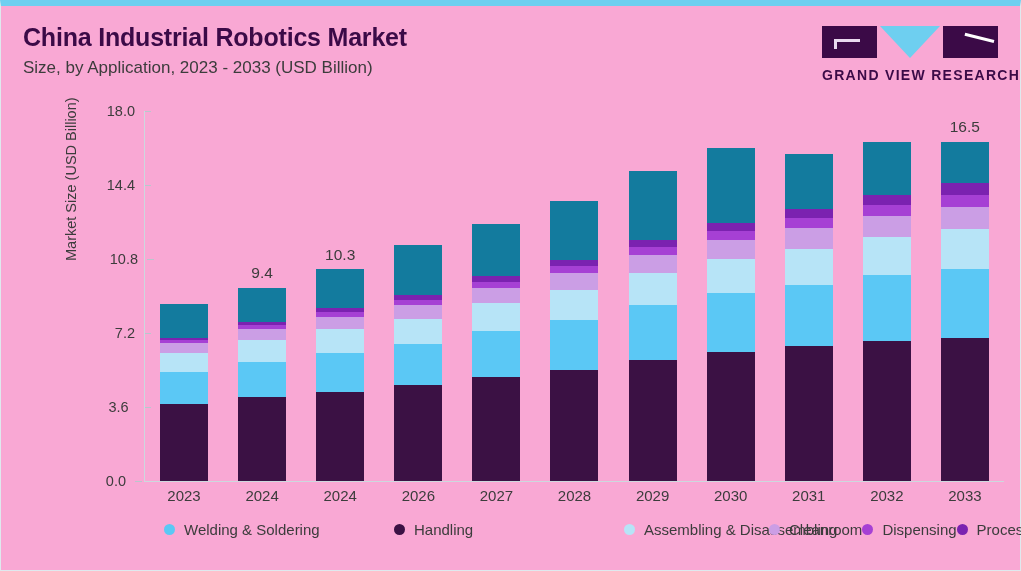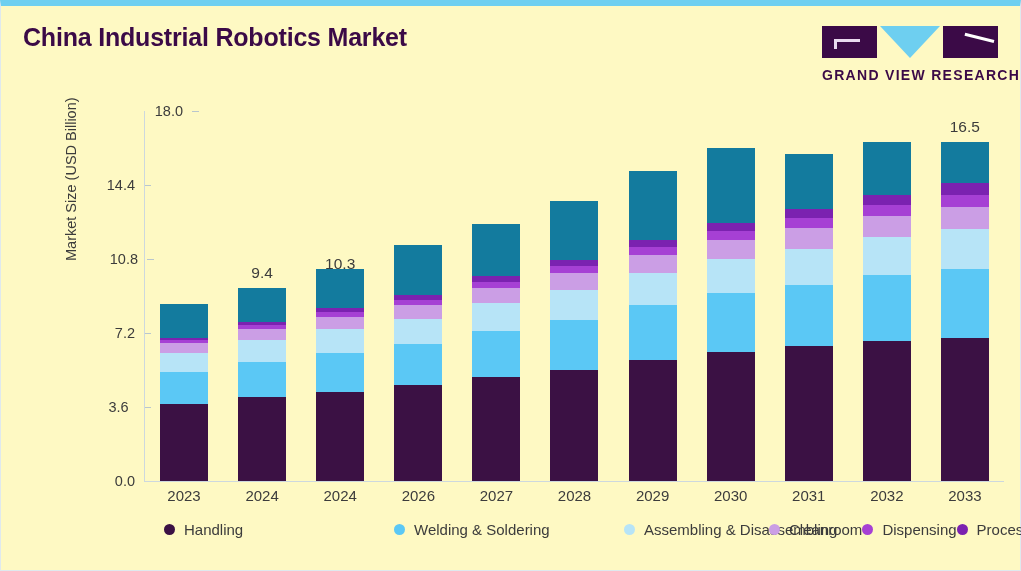--- a/index.html
+++ b/index.html
@@ -7,21 +7,21 @@
   html, body { margin:0; padding:0; }
   body {
     width:1021px; height:571px;
     background:#f4f9fc;
     font-family:"Liberation Sans", sans-serif;
     overflow:hidden;
     position:relative;
   }
   #root {
     position:absolute; inset:0;
-    background:#fef9c3;
+    background:#f9a8d4;
     border:1px solid #dfe9ee;
     border-top:6px solid #6ecff0;
   }
   
   .header { position:absolute; left:22px; top:18px; }
   .title {
     font-size:25px; font-weight:bold; color:#3b0a47;
     letter-spacing:-0.2px; line-height:1.1; white-space:nowrap;
   }
   .subtitle {
@@ -115,40 +115,41 @@
   }
   .legend-text { font-size:15px; color:#3c3c3c; white-space:nowrap; }
 </style>
 </head>
 <body>
 
 <div id="root">
 
   <div class="header">
     <div class="title">China Industrial Robotics Market</div>
+    <div class="subtitle">Size, by Application, 2023 - 2033 (USD Billion)</div>
   </div>
 
   <div class="logo">
     <div class="logo-mark">
       <div class="logo-box left"></div>
       <div class="logo-tri"></div>
       <div class="logo-box right"></div>
     </div>
     <div class="logo-text">GRAND VIEW RESEARCH</div>
   </div>
 
   <div class="plot-wrap">
     <div class="ylabel">Market Size (USD Billion)</div>
     <div id="yticks">
-        <div class="ytick" style="top: 380px; left: 101px;">0.0<span class="ytick-mark" style="left: 42px;"></span></div>
+        <div class="ytick" style="top: 380px; left: 92px;">0.0<span class="ytick-mark" style="left: 42px;"></span></div>
         <div class="ytick" style="top: 306px; left: 101px; text-align: center;">3.6<span class="ytick-mark" style="left: 42px;"></span></div>
         <div class="ytick" style="top: 232px; left: 101px;">7.2<span class="ytick-mark" style="left: 42px;"></span></div>
         <div class="ytick" style="top: 158px; left: 104px;">10.8<span class="ytick-mark" style="left: 42px;"></span></div>
         <div class="ytick" style="top: 84px; left: 101px;">14.4<span class="ytick-mark" style="left: 42px;"></span></div>
-        <div class="ytick" style="top: 10px; left: 101px; margin-left: 48px;">18.0<span class="ytick-mark" style="left: 42px;"></span></div>
+        <div class="ytick" style="top: 10px; left: 101px;">18.0<span class="ytick-mark" style="left: 42px;"></span></div>
       </div>
     <div class="yaxis-line"></div>
     <div class="xaxis-line"></div>
     <div class="bars" id="bars">
         <div class="bar-col">
           <div class="bar-stack">
             <div class="seg" title="Handling: 3.75" style="height: 77.0833px; background: rgb(59, 17, 68);"></div>
             <div class="seg" title="Welding &amp; Soldering: 1.55" style="height: 31.8611px; background: rgb(91, 200, 245);"></div>
             <div class="seg" title="Assembling &amp; Disassembling: 0.95" style="height: 19.5278px; background: rgb(183, 228, 247);"></div>
             <div class="seg" title="Cleanroom: 0.45" style="height: 9.25px; background: rgb(203, 158, 229);"></div>
@@ -172,21 +173,21 @@
         <div class="bar-col">
           <div class="bar-stack">
             <div class="seg" title="Handling: 4.35" style="height: 89.4167px; background: rgb(59, 17, 68);"></div>
             <div class="seg" title="Welding &amp; Soldering: 1.9" style="height: 39.0556px; background: rgb(91, 200, 245);"></div>
             <div class="seg" title="Assembling &amp; Disassembling: 1.15" style="height: 23.6389px; background: rgb(183, 228, 247);"></div>
             <div class="seg" title="Cleanroom: 0.6" style="height: 12.3333px; background: rgb(203, 158, 229);"></div>
             <div class="seg" title="Dispensing: 0.22" style="height: 4.52222px; background: rgb(166, 64, 212);"></div>
             <div class="seg" title="Processing: 0.2" style="height: 4.11111px; background: rgb(123, 34, 176);"></div>
             <div class="seg" title="Others: 1.88" style="height: 38.6444px; background: rgb(19, 123, 158);"></div>
           </div>
-          <div class="bar-label" style="bottom: 208px; margin-top: 48px;">10.3</div>
+          <div class="bar-label" style="bottom: 217px; margin-top: 48px;">10.3</div>
         </div>
         <div class="bar-col">
           <div class="bar-stack">
             <div class="seg" title="Handling: 4.65" style="height: 95.5833px; background: rgb(59, 17, 68);"></div>
             <div class="seg" title="Welding &amp; Soldering: 2" style="height: 41.1111px; background: rgb(91, 200, 245);"></div>
             <div class="seg" title="Assembling &amp; Disassembling: 1.25" style="height: 25.6944px; background: rgb(183, 228, 247);"></div>
             <div class="seg" title="Cleanroom: 0.65" style="height: 13.3611px; background: rgb(203, 158, 229);"></div>
             <div class="seg" title="Dispensing: 0.26" style="height: 5.34444px; background: rgb(166, 64, 212);"></div>
             <div class="seg" title="Processing: 0.24" style="height: 4.93333px; background: rgb(123, 34, 176);"></div>
             <div class="seg" title="Others: 2.45" style="height: 50.3611px; background: rgb(19, 123, 158);"></div>
@@ -281,28 +282,28 @@
         <div class="xtick" style="left: 651.591px;">2029</div>
         <div class="xtick" style="left: 729.682px;">2030</div>
         <div class="xtick" style="left: 807.773px;">2031</div>
         <div class="xtick" style="left: 885.864px;">2032</div>
         <div class="xtick" style="left: 963.955px;">2033</div>
       </div>
   </div>
 
   <div class="legend" id="legend">
       <div class="legend-item">
+        <span class="legend-dot" style="background: rgb(91, 200, 245);"></span>
+        <span class="legend-text">Welding &amp; Soldering</span>
+      </div>
+      <div class="legend-item">
         <span class="legend-dot" style="background: rgb(59, 17, 68);"></span>
         <span class="legend-text">Handling</span>
       </div>
       <div class="legend-item">
-        <span class="legend-dot" style="background: rgb(91, 200, 245);"></span>
-        <span class="legend-text">Welding &amp; Soldering</span>
-      </div>
-      <div class="legend-item">
         <span class="legend-dot" style="background: rgb(183, 228, 247);"></span>
         <span class="legend-text">Assembling &amp; Disassembling</span>
       </div>
       <div class="legend-item">
         <span class="legend-dot" style="background: rgb(203, 158, 229);"></span>
         <span class="legend-text">Cleanroom</span>
       </div>
       <div class="legend-item">
         <span class="legend-dot" style="background: rgb(166, 64, 212);"></span>
         <span class="legend-text">Dispensing</span>

